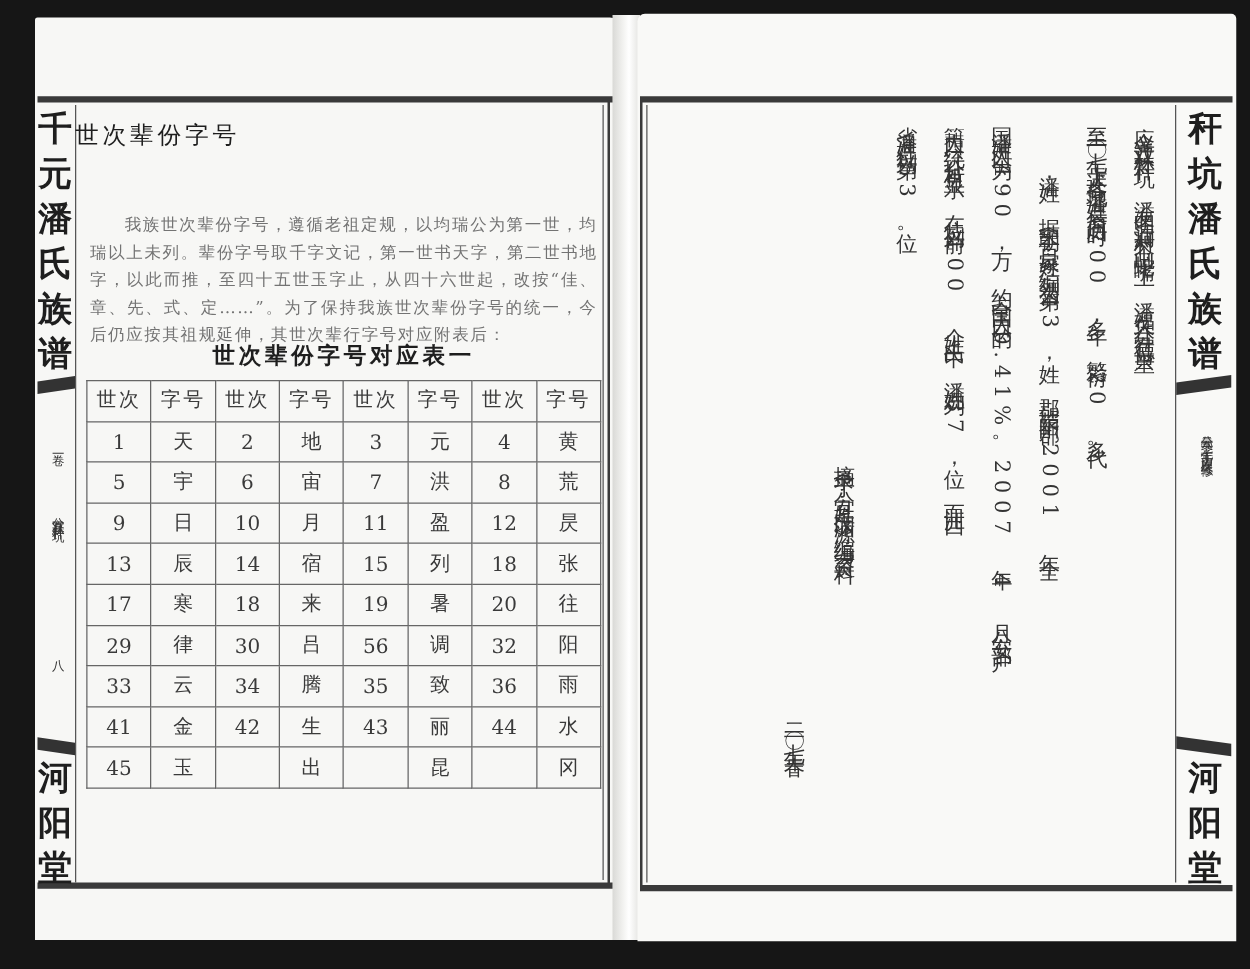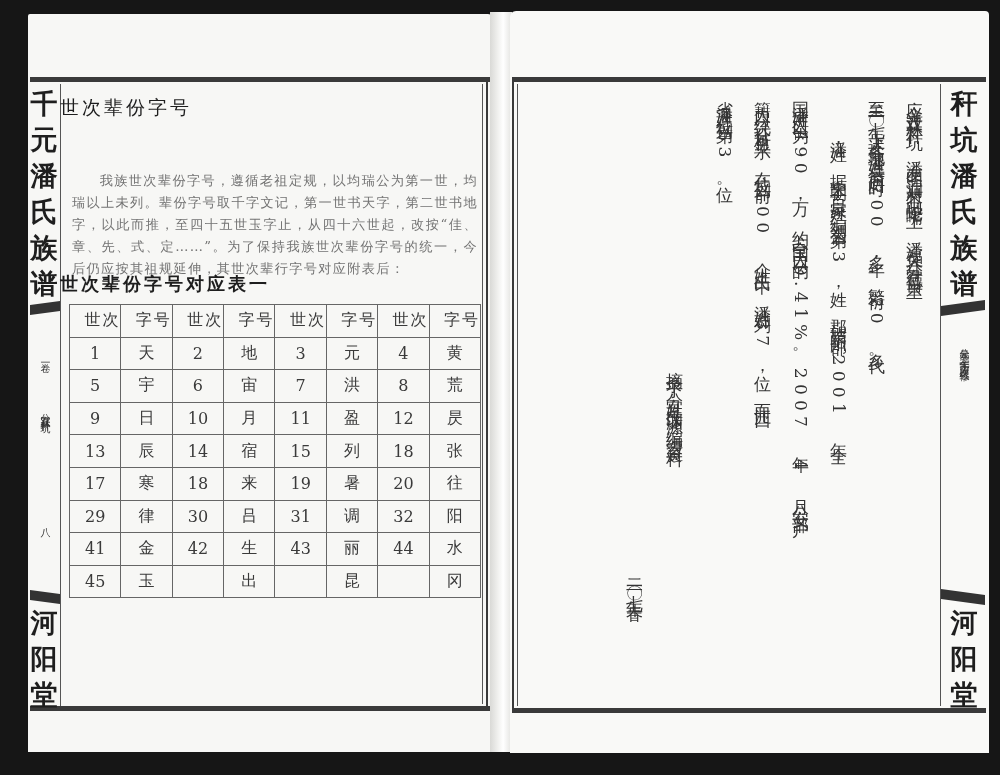--- a/index.html
+++ b/index.html
@@ -34,26 +34,26 @@
     writing-mode:vertical-rl; letter-spacing:2px;
   }
   .band { position:absolute; height:10px; background:#333; }
 
   
   .title-main { position:absolute; left:60px; width:430px; top:95px; text-align:left;
     font-family:"DejaVu Sans", sans-serif; font-weight:normal; font-size:19px; letter-spacing:3px; color:#1e1e1e; }
   .intro { position:absolute; left:72px; width:406px; top:130px; font-size:13.2px; line-height:22px; letter-spacing:1.3px; color:#737373; text-align:justify;margin-top:40px; }
   .intro p { margin:0; }
   .indent { text-indent:2.1em; }
-  .table-title { position:absolute; left:60px; width:430px; top:272px; text-align:left;
+  .table-title { position:absolute; left:60px; width:430px; top:272px; text-align:center;
     font-family:"DejaVu Sans", sans-serif; font-weight:bold; font-size:18px; letter-spacing:3px; color:#1e1e1e; }
   table.gen { position:absolute; left:69px; top:304px; width:412px; border-collapse:collapse; }
   table.gen td, table.gen th { border:1px solid #666; height:31.6px; padding:0; text-align:center;
     font-weight:normal; font-size:16px; color:#3a3a3a; width:51.5px; }
-  table.gen th { font-size:16px; letter-spacing:2px;text-align:right; }
+  table.gen th { font-size:16px; letter-spacing:2px; }
 
   
   .vcol { position:absolute; writing-mode:vertical-rl; font-size:17px; letter-spacing:5.3px; line-height:26px; color:#333; white-space:nowrap; }
 </style>
 </head>
 <body>
 
 <div id="left-page" class="page"></div>
 <div class="spine-shadow"></div>
 <div id="right-page" class="page"></div>
@@ -151,24 +151,34 @@
         <td>19</td>
         <td>暑</td>
         <td>20</td>
         <td>往</td>
       </tr>
       <tr>
         <td>29</td>
         <td>律</td>
         <td>30</td>
         <td>吕</td>
-        <td>31</td>
+        <td>56</td>
         <td>调</td>
         <td>32</td>
         <td>阳</td>
+      </tr>
+      <tr>
+        <td>33</td>
+        <td>云</td>
+        <td>34</td>
+        <td>腾</td>
+        <td>35</td>
+        <td>致</td>
+        <td>36</td>
+        <td>雨</td>
       </tr>
       <tr>
         <td>41</td>
         <td>金</td>
         <td>42</td>
         <td>生</td>
         <td>43</td>
         <td>丽</td>
         <td>44</td>
         <td>水</td>

